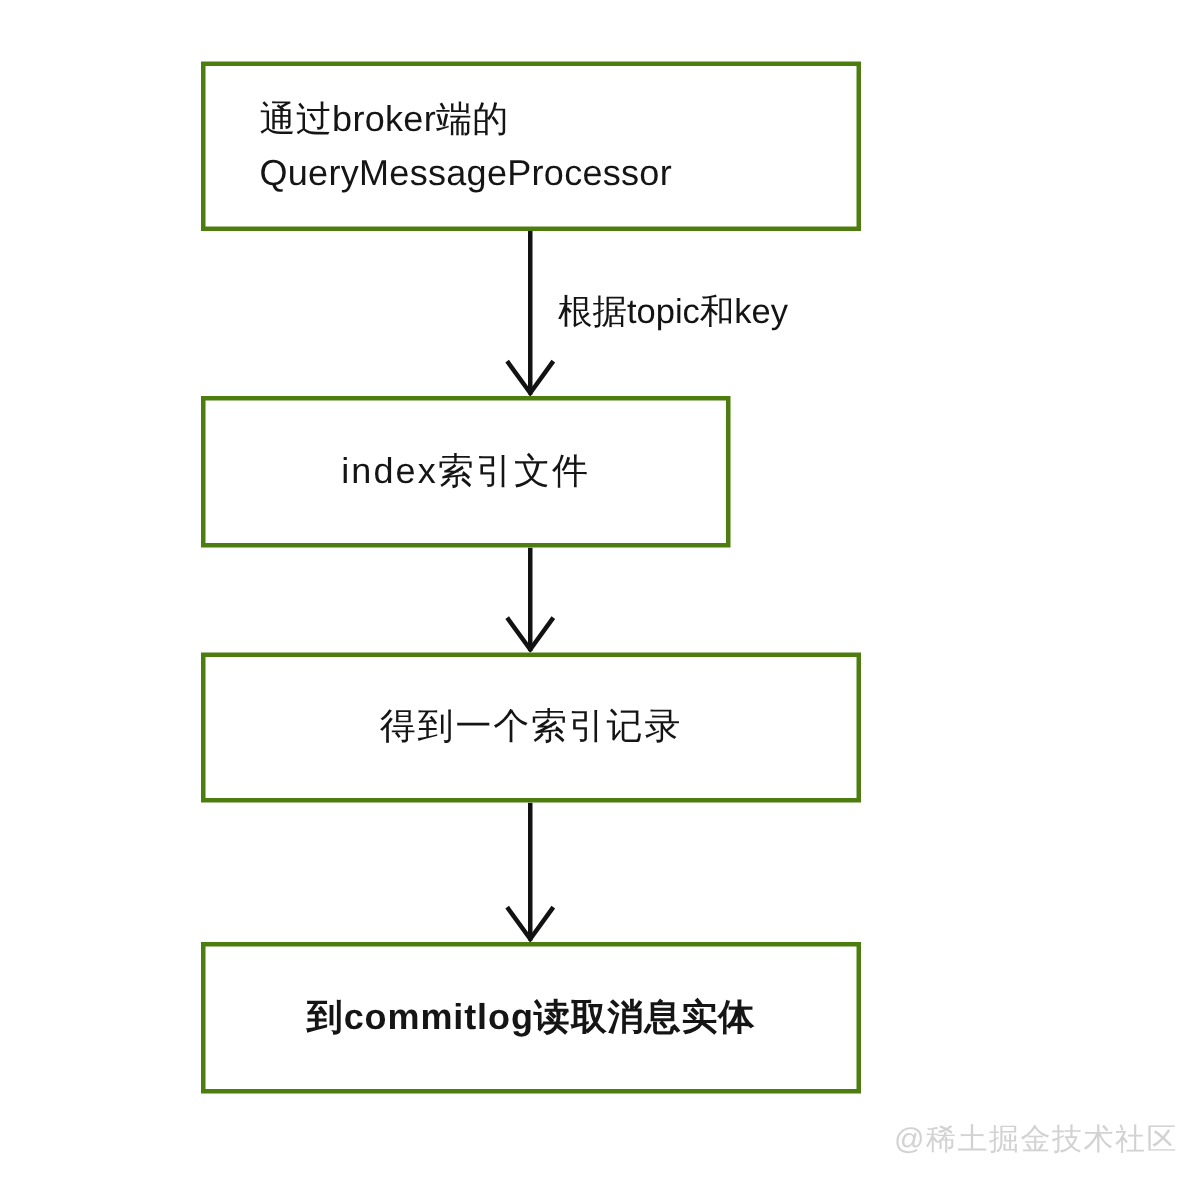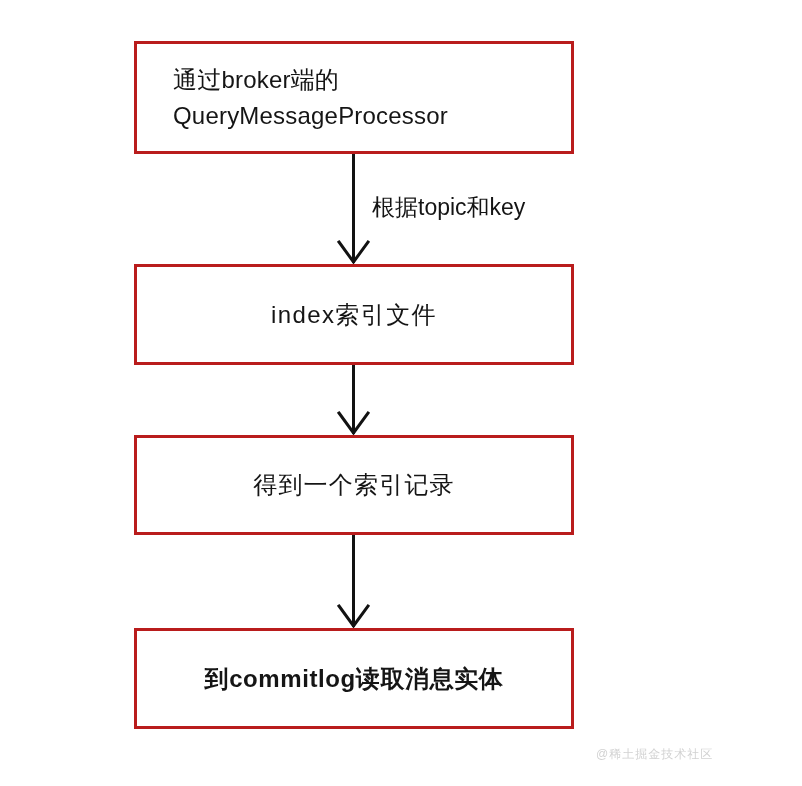--- a/index.html
+++ b/index.html
@@ -20,21 +20,21 @@
     position: absolute;
     left: 0;
     top: 0;
     width: 802px;
     height: 786px;
   }
 
   .node {
     position: absolute;
     box-sizing: border-box;
-    border: 3px solid #b91c1c;
+    border: 3px solid #4d7c0f;
     background: #ffffff;
     display: flex;
     align-items: center;
   }
 
   .node-label {
     width: 100%;
     font-size: 24px;
     line-height: 36px;
     color: #151515;
@@ -51,21 +51,21 @@
   #node-1 .node-label {
     text-align: left;
     padding-left: 36px;
     letter-spacing: 0.2px;
   }
 
   
   #node-2 {
     left: 134px;
     top: 264px;
-    width: 440px;
+    width: 353px;
     height: 101px;
   }
   #node-2 .node-label {
     text-align: center;
     letter-spacing: 1.4px;
   }
 
   
   #node-3 {
     left: 134px;
@@ -105,21 +105,21 @@
   }
   #edge-label-2 {
     left: 384px;
     top: 572px;
   }
 
   #watermark {
     position: absolute;
     left: 596px;
     top: 746px;
-    font-size: 12px;
+    font-size: 20px;
     letter-spacing: 1px;
     color: #d2d2d2;
     white-space: nowrap;
   }
 </style>
 </head>
 <body>
 
 <div id="canvas">
 

